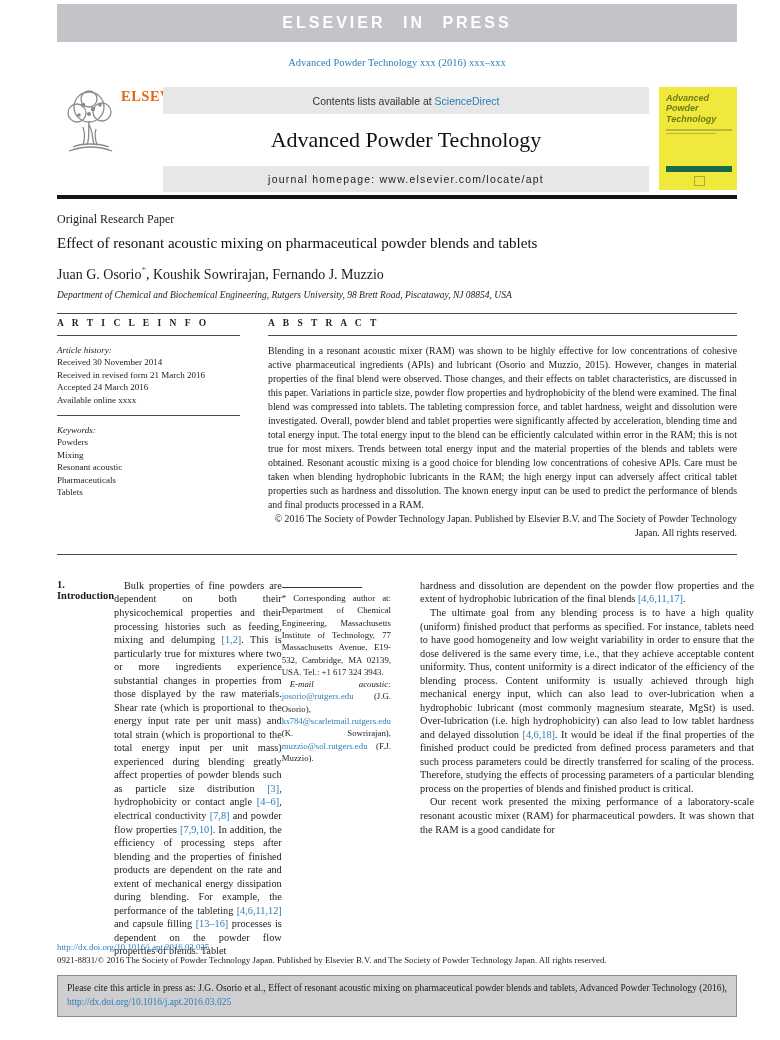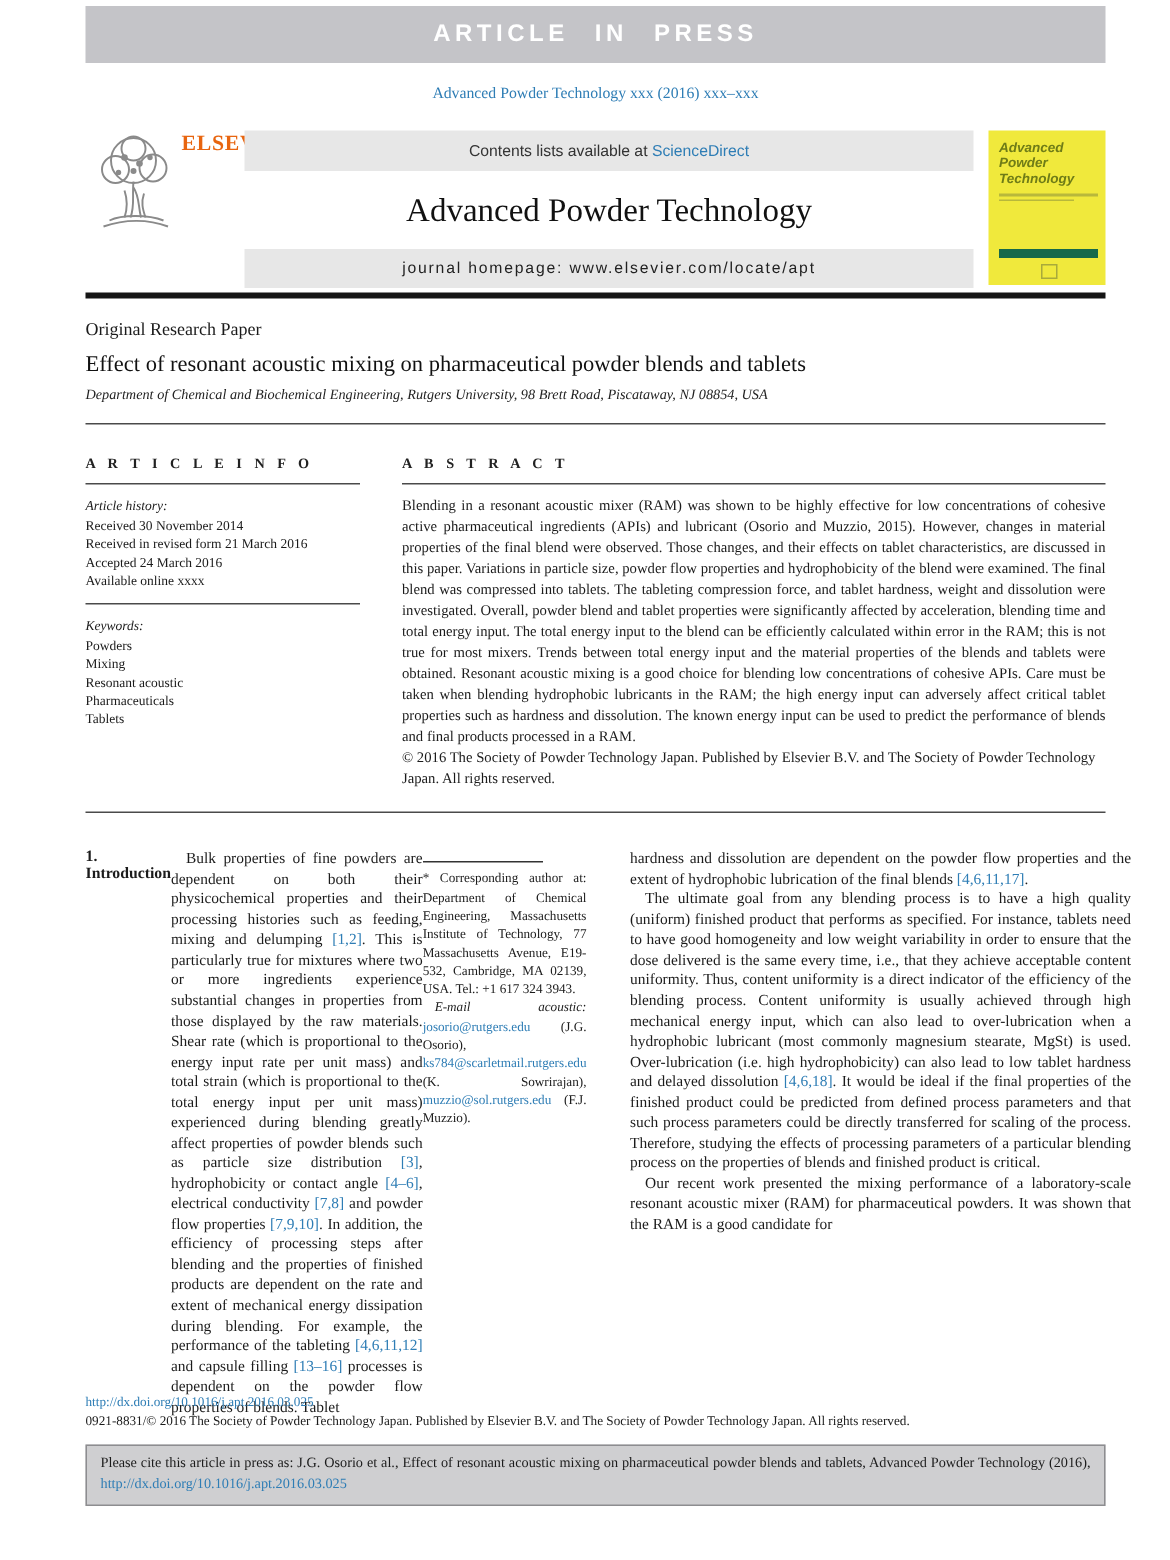--- a/index.html
+++ b/index.html
@@ -51,32 +51,32 @@
   
   .article-type{margin-top:13px;font-size:12px;}
   .paper-title{margin:7px 0 0 0;font-size:15px;font-weight:normal;line-height:1.22;color:#111;width:640px;}
   .authors{margin-top:13px;font-size:14px;}
   .authors sup{font-size:9px;color:#2e7db5;}
   .affiliation{margin-top:7px;font-size:9.5px;font-style:italic;color:#222;}
 
   
   .info-block{
     margin-top:13px;border-top:1px solid #4a4a4a;border-bottom:1px solid #4a4a4a;
-    display:flex;padding:22px 0 14px 0;min-height:215px;box-sizing:border-box;
+    display:flex;padding:4px 0 14px 0;min-height:215px;box-sizing:border-box;
   }
   .info-col{width:183px;flex:none;}
   .abs-col{flex:1;margin-left:28px;}
   .block-heading{
     font-size:9.5px;font-weight:bold;letter-spacing:3px;color:#222;
     border-bottom:1px solid #4a4a4a;padding-bottom:7px;margin-bottom:8px;
   }
   .info-text{font-size:9px;line-height:1.38;}
   .info-divider{border-top:1px solid #4a4a4a;margin:9px 0 8px 0;width:100%;}
   .abs-text{font-size:9.8px;line-height:1.43;text-align:justify;margin:0;}
-  .abs-copyright{font-size:9.8px;line-height:1.43;text-align:left;margin:0;}
+  .abs-copyright{font-size:9.8px;line-height:1.43;text-align:right;margin:0;}
 
   
   .body-cols{display:flex;margin-top:24px;}
   .bcol{width:334px;flex:none;}
   .bcol-left{margin-right:13px;display:flex;flex-direction:row;height:352px;}
   .bcol-right{margin-left:16px;}
   .sec-heading{font-size:10.5px;font-weight:bold;margin:0 0 12px 0;}
   .body-p{font-size:10.3px;line-height:1.315;text-align:justify;margin:0;}
   .indent{text-indent:10px;}
   .fn-spacer{flex:1;}
@@ -91,21 +91,21 @@
     margin-top:9px;background:#cfcfd1;border:1px solid #8d8d90;
     padding:6px 9px;font-size:9.5px;line-height:1.45;text-align:justify;
   }
 </style>
 </head>
 <body>
 
 <div class="page">
 
   <div class="banner">
-    <span>ARTICLE IN PRESS</span>
+    <span>ELSEVIER IN PRESS</span>
   </div>
 
   <div class="cite-line">Advanced Powder Technology xxx (2016) xxx–xxx</div>
 
   <div class="masthead">
     <div class="logo-block">
       <span>
         <svg width="62" height="72" viewBox="0 0 62 72">
           <g fill="none" stroke="#8a8a8a" stroke-width="1.3">
             <circle cx="30" cy="20" r="15"></circle>
@@ -152,20 +152,23 @@
       <div class="cover-mark"></div>
     </div>
   </div>
 
   <div class="thick-rule"></div>
 
   <div class="article-type">Original Research Paper</div>
 
   <h1 class="paper-title">Effect of resonant acoustic mixing on pharmaceutical powder blends and tablets</h1>
 
+  <div class="authors">
+    <span>Juan G. Osorio</span><sup>*</sup><span>, Koushik Sowrirajan, Fernando J. Muzzio</span>
+  </div>
 
   <div class="affiliation">Department of Chemical and Biochemical Engineering, Rutgers University, 98 Brett Road, Piscataway, NJ 08854, USA</div>
 
   <div class="info-block">
     <div class="info-col">
       <div class="block-heading">A R T I C L E    I N F O</div>
       <div class="info-text">
         <div class="it">Article history:</div>
         <div>
             <div>Received 30 November 2014</div>

